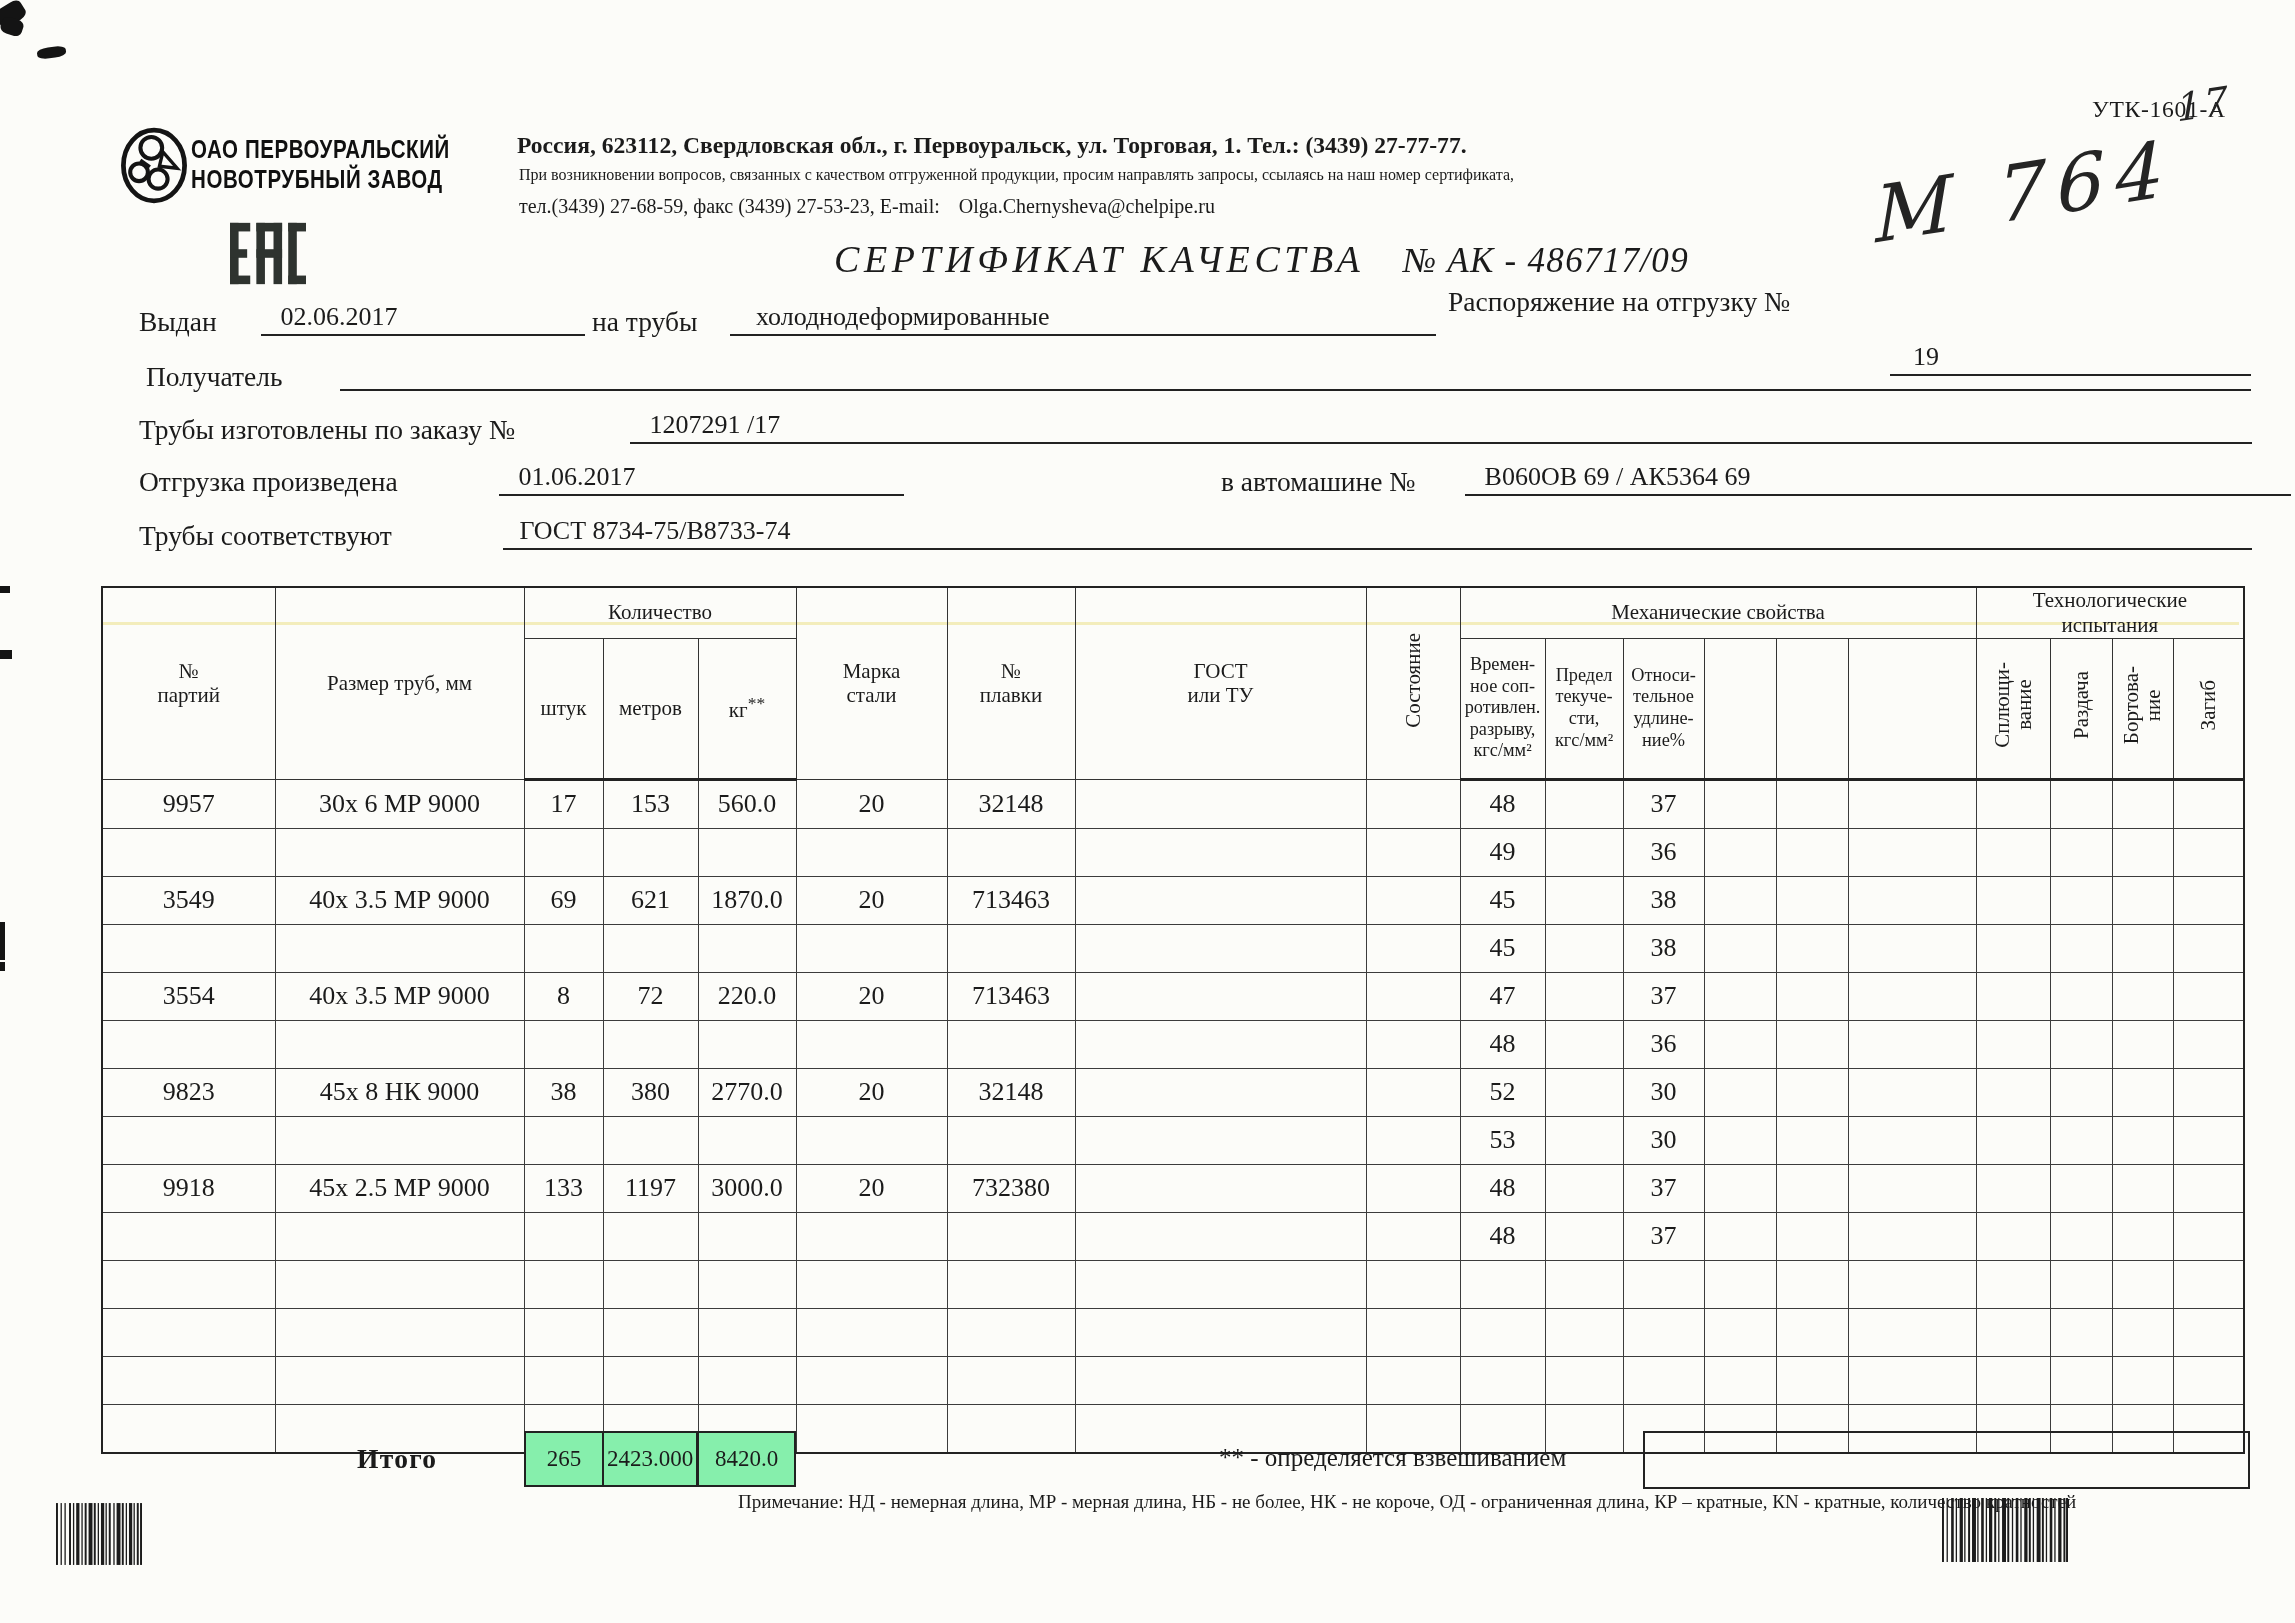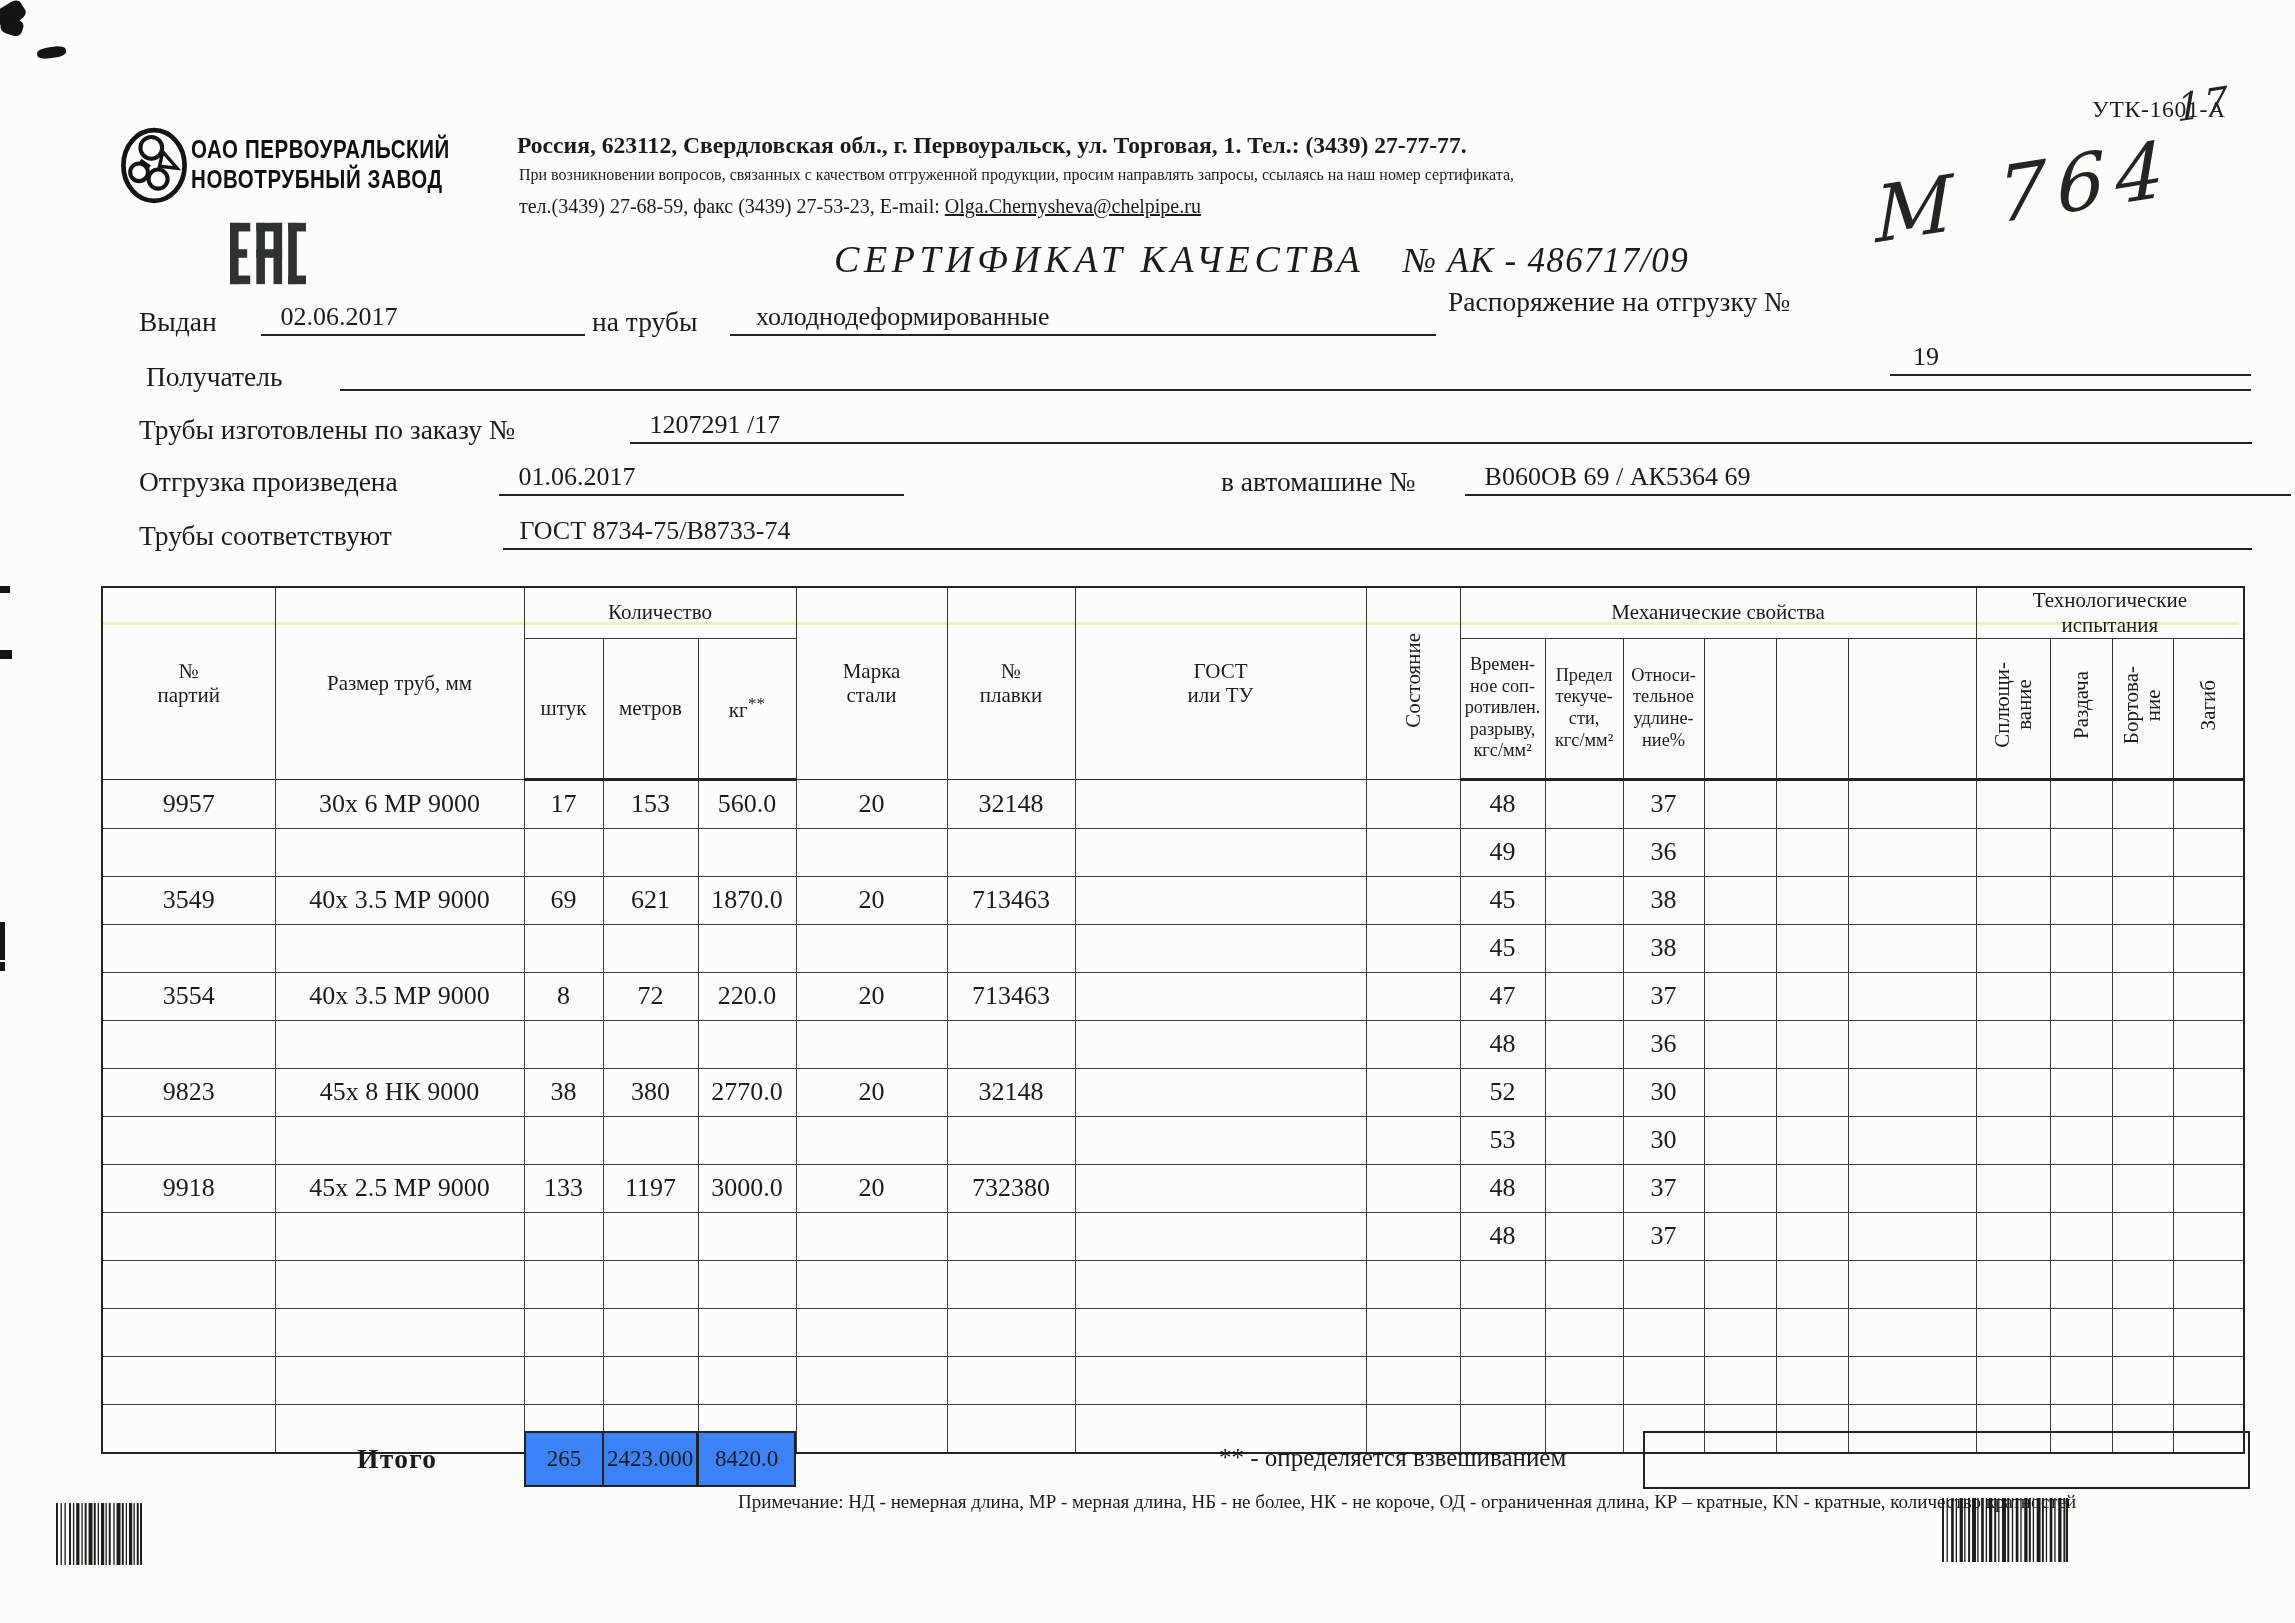--- a/index.html
+++ b/index.html
@@ -21,21 +21,21 @@
   
   .company-name{
     position:absolute;left:191px;top:135px;
     font-family:"Liberation Sans","DejaVu Sans",sans-serif;
     font-weight:bold;font-size:25px;line-height:29.5px;color:#101010;
     transform:scaleX(.82);transform-origin:left top;white-space:nowrap;letter-spacing:0.7px;
   }
   .addr1{position:absolute;left:517px;top:132px;font-size:23.6px;font-weight:bold;white-space:nowrap;}
   .addr2{position:absolute;left:519px;top:166px;font-size:16px;white-space:nowrap;}
   .addr3{position:absolute;left:519px;top:195px;font-size:20px;white-space:nowrap;}
-  .addr3 .email{text-decoration:underline;}
+  .addr3 .email{margin-left:14px;}
   .form-code{position:absolute;left:2092px;top:96px;font-size:23.6px;letter-spacing:0.7px;}
   .handwriting{
     position:absolute;left:1873px;top:143px;
     font-family:"DejaVu Serif",serif;font-style:italic;font-size:77px;
     color:#242424;transform:rotate(-9deg) skewX(-8deg);letter-spacing:10.5px;white-space:nowrap;
   }
   .handwriting sup{font-size:38px;position:relative;top:-45px;left:3.9px;letter-spacing:2.6px;}
   .doc-title{position:absolute;left:834px;top:237px;white-space:nowrap;font-style:italic;font-weight:normal;}
   .doc-title .t1{font-size:38px;letter-spacing:4.6px;}
   .doc-title .t2{font-size:35px;letter-spacing:1.3px;margin-left:36px;}
@@ -59,21 +59,21 @@
   table.cert thead tr.h1 th{height:47px;}
   table.cert thead tr.h2 th{height:139px;}
   table.cert thead th .pre{white-space:pre-line;display:inline-block;}
   table.cert thead th.small{font-size:18.3px;}
   table.cert thead tr.h2 th{border-bottom:3.3px solid #222;}
   table.cert tbody td{height:47px;font-size:26px;border-color:#3c3c3c;}
   .v{writing-mode:vertical-rl;transform:rotate(180deg);white-space:pre-line;display:inline-block;line-height:1.05;}
   
   .total-label{position:absolute;left:357px;top:1443px;font-size:27.5px;font-weight:bold;letter-spacing:1.3px;}
   .tbox{position:absolute;top:1431px;height:56px;border:2px solid #222;box-sizing:border-box;
-        display:flex;align-items:center;justify-content:center;font-size:23px;background:#3b82f6;}
+        display:flex;align-items:center;justify-content:center;font-size:23px;background:#86efac;}
   .tbox.b1{left:524px;width:80px;}
   .tbox.b2{left:602px;width:96px;}
   .tbox.b3{left:697px;width:99px;}
   .weigh-note{position:absolute;left:1219px;top:1444px;font-size:25px;white-space:nowrap;}
   .empty-box{position:absolute;left:1643px;top:1431px;width:607px;height:58px;border:2px solid #222;box-sizing:border-box;}
   .footnote{position:absolute;left:738px;top:1491px;font-size:19px;white-space:nowrap;}
   .barcode{position:absolute;}
   .bc-left{left:56px;top:1503px;}
   .bc-right{left:1942px;top:1498px;}
 </style>

